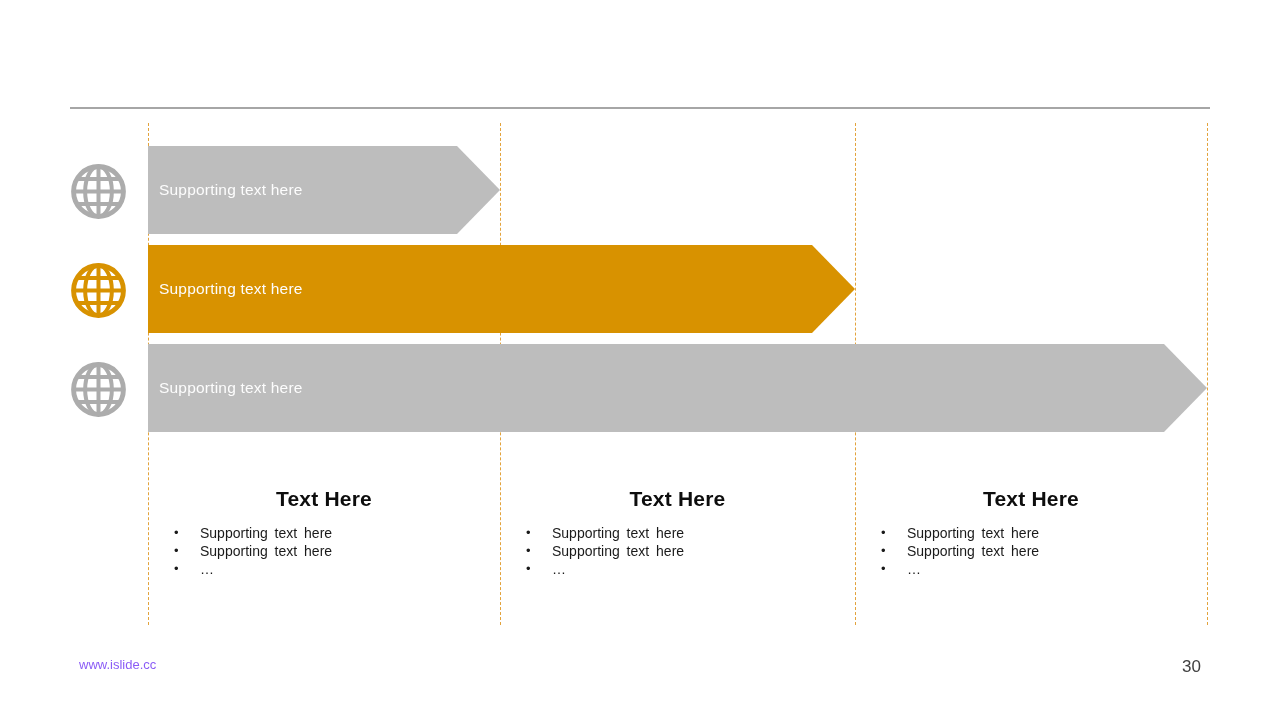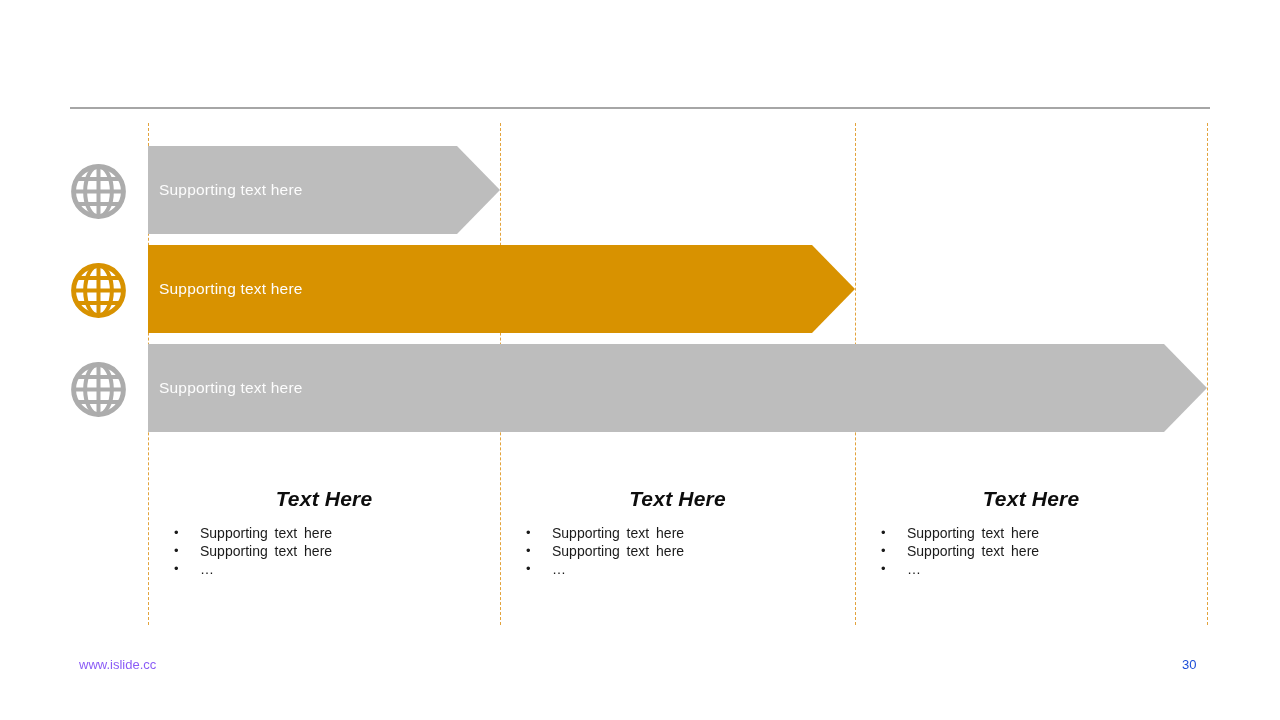--- a/index.html
+++ b/index.html
@@ -76,21 +76,20 @@
   .col-1 { left: 148px; width: 352px; }
   .col-2 { left: 500px; width: 355px; }
   .col-3 { left: 855px; width: 352px; }
   .col-title {
     text-align: center;
     font-size: 21px;
     font-weight: bold;
     color: #0d0d0d;
     margin-bottom: 13px;
     letter-spacing: 0.2px;
-    font-style: italic;
   }
   .col-list { list-style: none; }
   .col-list li {
     position: relative;
     padding-left: 52px;
     font-size: 14px;
     line-height: 18px;
     color: #1a1a1a;
     word-spacing: 3px;
   }
@@ -107,22 +106,22 @@
   .footer-url {
     position: absolute;
     left: 79px; top: 657px;
     font-size: 13px;
     color: #8b5cf6;
     z-index: 2;
   }
   .page-number {
     position: absolute;
     left: 1182px; top: 657px;
-    font-size: 13px;
-    color: #1d4ed8;
+    font-size: 17px;
+    color: #404040;
     z-index: 2;
   }
 </style>
 </head>
 <body>
 
 <div class="slide">
 
   <div class="top-line"></div>
 

